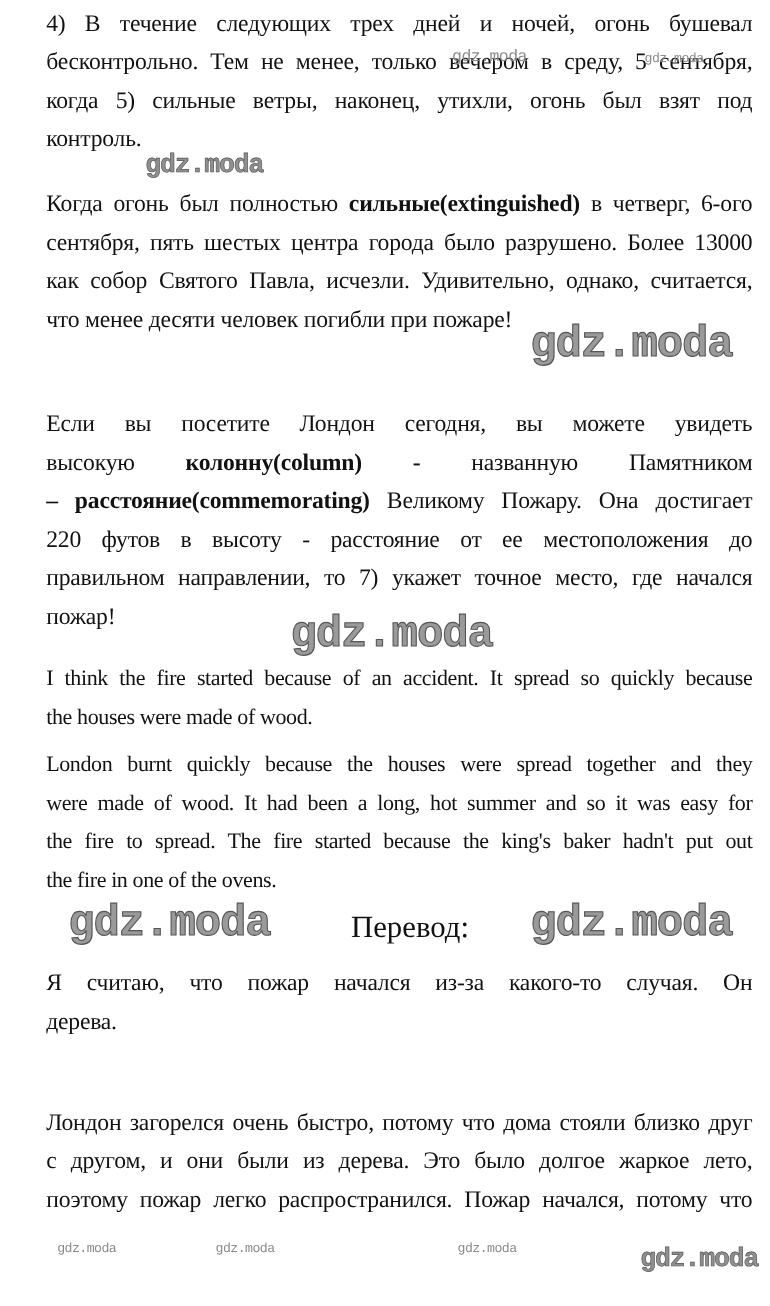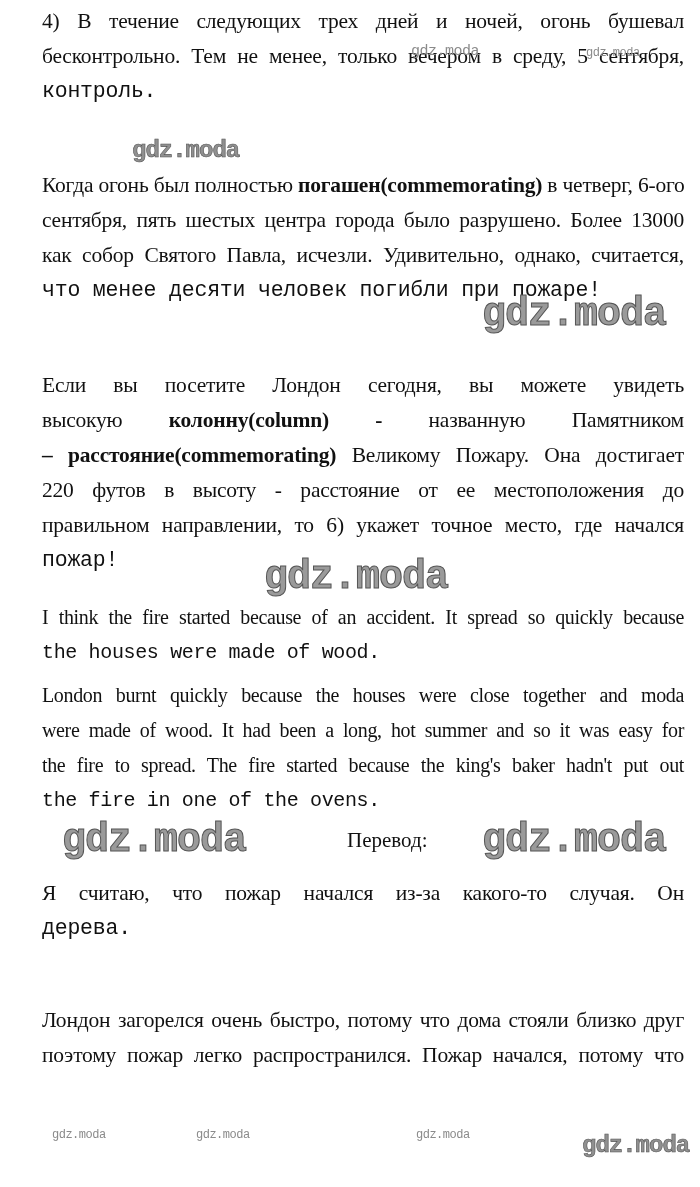--- a/index.html
+++ b/index.html
@@ -2,78 +2,80 @@
 <html><head>
 <meta charset="utf-8">
 <style>
   html, body { margin: 0; padding: 0; background: #ffffff; }
   body { width: 700px; height: 1187px; position: relative; overflow: hidden;
          font-family: "Liberation Serif", "DejaVu Serif", serif; color: #111111; }
   .page { position: absolute; left: 16px; top: 0; width: 700px; height: 1187px; }
   .para { position: absolute; left: 26px; width: 642px; }
   .line { height: 35px; line-height: 35px; font-size: 21.5px; white-space: nowrap;
           text-align: justify; text-align-last: justify; letter-spacing: -0.2px; }
-  .line.last { text-align-last: left; font-family: Liberation Mono, monospace; }
+  .line.last { text-align-last: left; }
   .line.en { font-size: 20px; letter-spacing: -0.35px; }
   b { font-weight: bold; }
   .wm { position: absolute; font-family: Liberation Mono, monospace; font-weight: bold;
         color: #9a9a9a; -webkit-text-stroke: 1px #555555; letter-spacing: -1px; white-space: nowrap; }
   .wm.big { font-size: 40px; }
   .wm.small { font-size: 15px; color: #8a8a8a; -webkit-text-stroke: 0; font-weight: normal; letter-spacing: -0.5px; }
   .wm.sm2 { font-size: 24px; color: #909090; -webkit-text-stroke: 0.6px #555; }
-  .center-label { position: absolute; font-size: 21px; margin-left: 28px; }
+  .center-label { position: absolute; font-size: 28px; }
 </style>
 </head>
 <body>
 
 <div class="page">
 
   <div class="para" id="p1" style="top:4px;">
       <div class="line">4) В течение следующих трех дней и ночей, огонь бушевал</div>
       <div class="line">бесконтрольно. Тем не менее, только вечером в среду, 5 сентября,</div>
+      <div class="line">когда 5) сильные ветры, наконец, утихли, огонь был взят под</div>
       <div class="line last">контроль.</div>
     </div>
 
   <div class="para" id="p2" style="top:168px;">
-      <div class="line">Когда огонь был полностью <b>погашен(commemorating)</b> в четверг, 6-ого</div>
+      <div class="line">Когда огонь был полностью <b>сильные(extinguished)</b> в четверг, 6-ого</div>
       <div class="line">сентября, пять шестых центра города было разрушено. Более 13000</div>
       <div class="line">как собор Святого Павла, исчезли. Удивительно, однако, считается,</div>
       <div class="line last">что менее десяти человек погибли при пожаре!</div>
     </div>
 
   <div class="para" id="p3" style="top:368px;">
       <div class="line">Если вы посетите Лондон сегодня, вы можете увидеть</div>
       <div class="line">высокую <b>колонну(column) -</b> названную Памятником</div>
       <div class="line"><b>– расстояние(commemorating)</b> Великому Пожару. Она достигает</div>
       <div class="line">220 футов в высоту - расстояние от ее местоположения до</div>
-      <div class="line">правильном направлении, то 6) укажет точное место, где начался</div>
+      <div class="line">правильном направлении, то 7) укажет точное место, где начался</div>
       <div class="line last">пожар!</div>
     </div>
 
   <div class="para" id="p4" style="top:600px;">
       <div class="line en">I think the fire started because of an accident. It spread so quickly because</div>
       <div class="line last en">the houses were made of wood.</div>
     </div>
 
   <div class="para" id="p5" style="top:678px;">
-      <div class="line en">London burnt quickly because the houses were close together and moda</div>
+      <div class="line en">London burnt quickly because the houses were spread together and they</div>
       <div class="line en">were made of wood. It had been a long, hot summer and so it was easy for</div>
       <div class="line en">the fire to spread. The fire started because the king's baker hadn't put out</div>
       <div class="line last en">the fire in one of the ovens.</div>
     </div>
 
   <div class="center-label" style="left:303px; top:828px;">Перевод:</div>
 
   <div class="para" id="p6" style="top:876px;">
       <div class="line">Я считаю, что пожар начался из-за какого-то случая. Он</div>
       <div class="line last">дерева.</div>
     </div>
 
   <div class="para" id="p7" style="top:1003px;">
       <div class="line">Лондон загорелся очень быстро, потому что дома стояли близко друг</div>
+      <div class="line">с другом, и они были из дерева. Это было долгое жаркое лето,</div>
       <div class="line">поэтому пожар легко распространился. Пожар начался, потому что</div>
     </div>
 
   <div class="wm small" style="left:395px; top:43px;">gdz.moda</div>
   <div class="wm small" style="left:570px; top:46px; font-size:12px;">gdz.moda</div>
   <div class="wm sm2" style="left:116px; top:137px;">gdz.moda</div>
   <div class="wm big" style="left:466px; top:292px;">gdz.moda</div>
   <div class="wm big" style="left:248px; top:555px;">gdz.moda</div>
   <div class="wm big" style="left:46px; top:818px;">gdz.moda</div>
   <div class="wm big" style="left:466px; top:818px;">gdz.moda</div>

